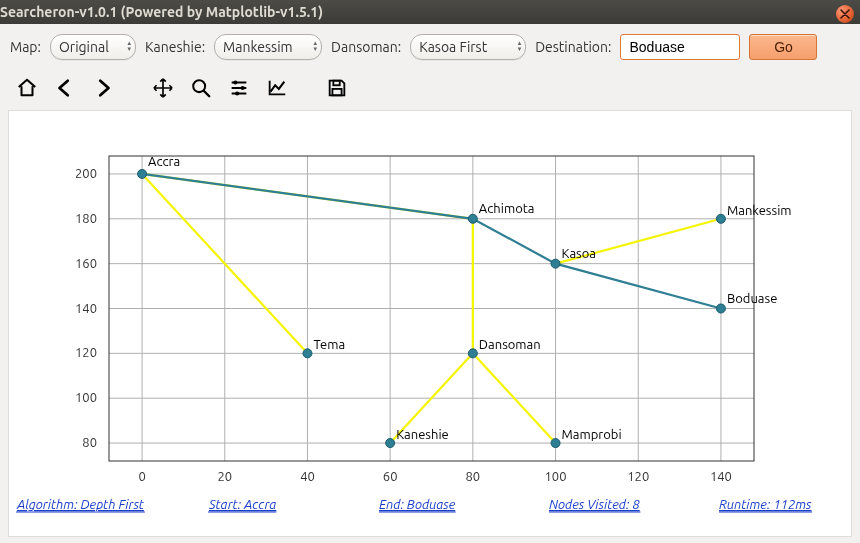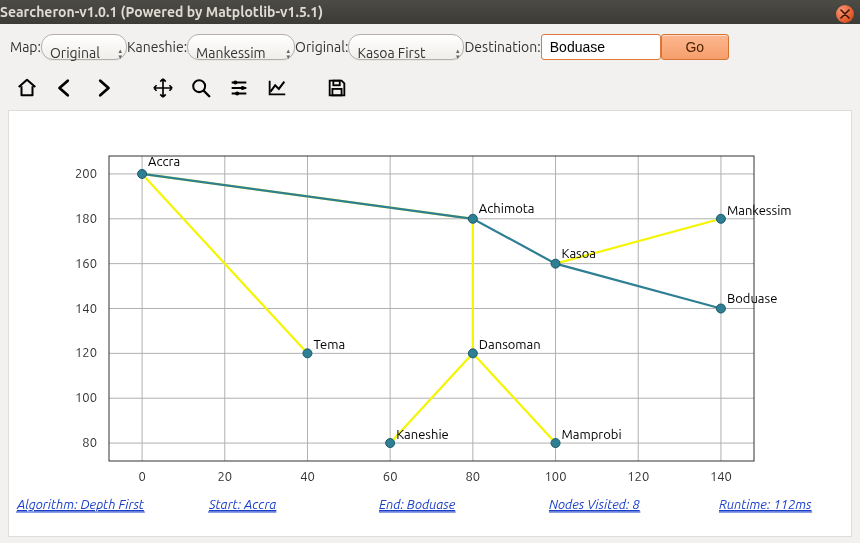--- a/index.html
+++ b/index.html
@@ -35,34 +35,33 @@
     cursor:pointer;
   }
   .titlebar .close svg { width:10px; height:10px; }
 
   
   .controls {
     background:#f2f1f0;
     padding: 10px 10px 8px 10px;
     display:flex;
     align-items:center;
-    gap:0;
+    gap:9px;
     font-size:14px;
     color:#333;
   }
   .controls label { color:#333; }
   .select {
     display:inline-flex;
-    align-items:center;
     justify-content:space-between;
     background:#fff;
     border:1px solid #b3afab;
     border-radius:12px;
     height:26px;
-    padding:12px 4px 0 8px;
+    padding:4px 4px 0 8px;
     font-size:14px;
     min-width:80px;
     cursor:pointer;
     box-shadow: inset 0 1px 0 #fff, 0 1px 0 rgba(0,0,0,0.04);
     background: linear-gradient(#fff,#f0eeea);
   }
   .select .spin {
     display:flex; flex-direction:column; margin-left:6px;
   }
   .select .spin span { font-size:7px; line-height:6px; color:#666; }
@@ -151,21 +150,21 @@
 
   <label>Kaneshie:</label>
   <div class="select" style="min-width:108px">
     <span>Mankessim</span>
     <div class="spin">
         <span>▴</span>
         <span>▾</span>
       </div>
   </div>
 
-  <label>Original:</label>
+  <label>Dansoman:</label>
   <div class="select" style="min-width:116px">
     <span>Kasoa First</span>
     <div class="spin">
         <span>▴</span>
         <span>▾</span>
       </div>
   </div>
 
   <label>Destination:</label>
   <input class="dest-input" value="Boduase" style="">

